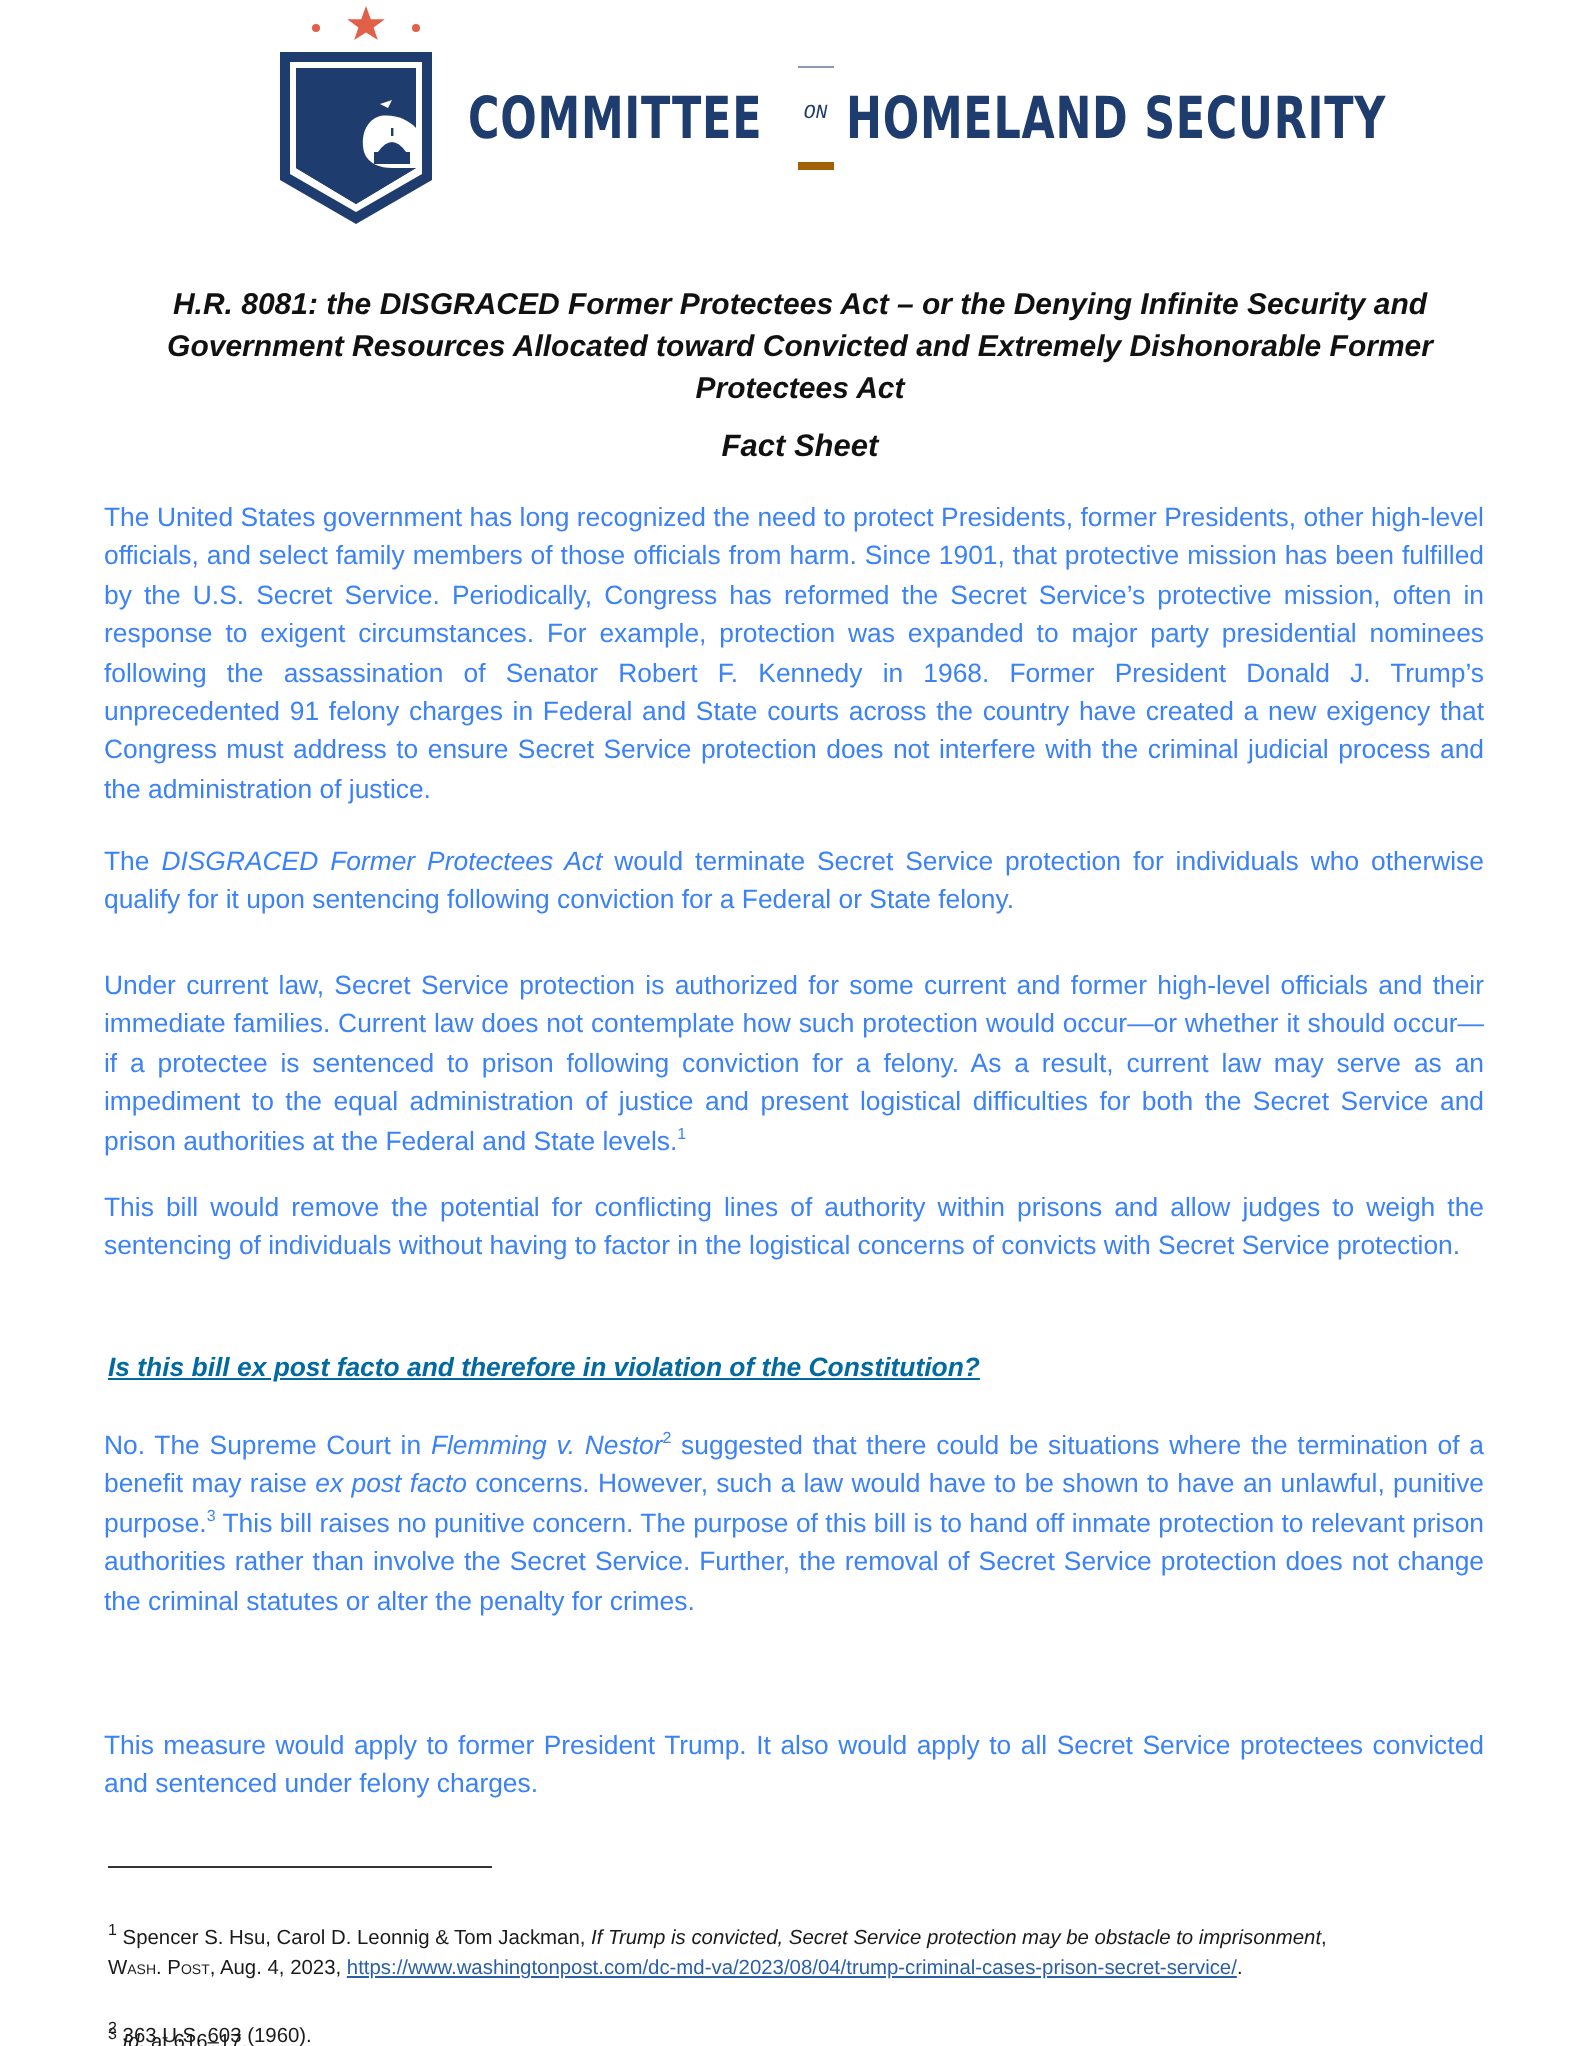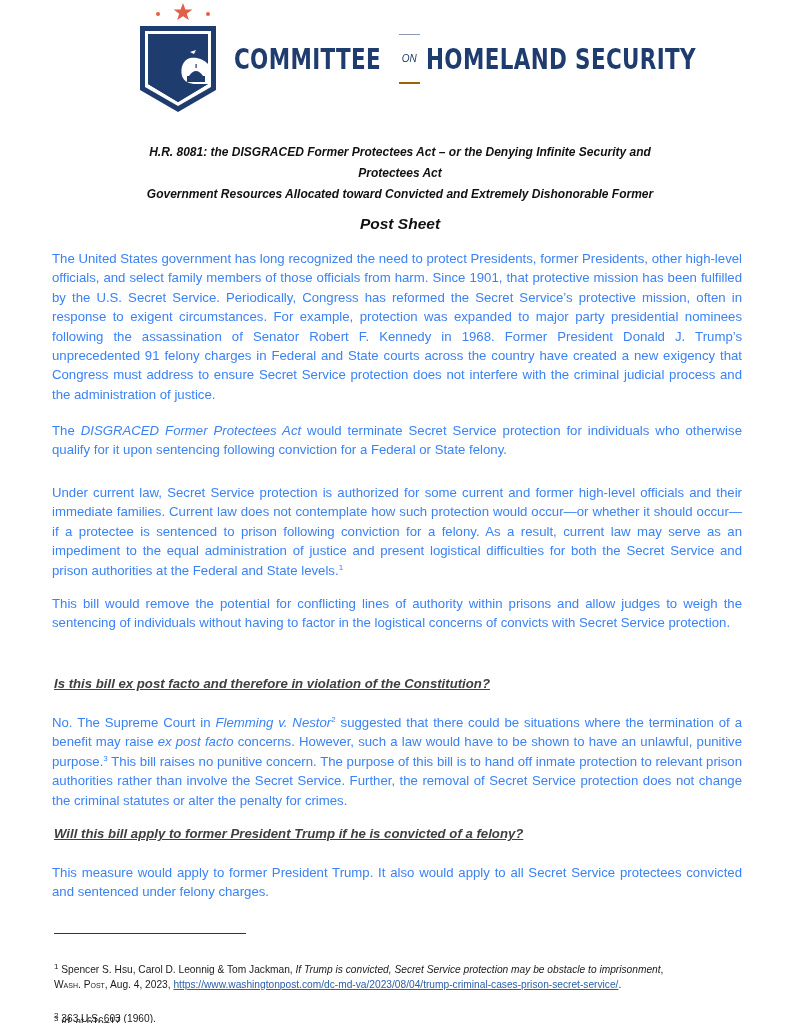--- a/index.html
+++ b/index.html
@@ -6,31 +6,31 @@
   body { width:788px; height:1023px; position:relative; overflow:hidden; font-family:"Liberation Sans", sans-serif; color:#1a1a1a; }
   .page { position:absolute; left:0; top:0; width:788px; height:1023px; }
 
   
   .logo-wrap { position:absolute; left:138px; top:2px; width:530px; height:110px; }
   .stars { position:absolute; left:10px; top:0; width:70px; height:18px; }
   .shield { position:absolute; left:0; top:22px; width:80px; height:90px; }
   .committee { position:absolute; left:96px; top:38px; height:38px; display:flex; align-items:center; color:#1f3c6e; }
   .committee .big { font-family:"DejaVu Sans", sans-serif; font-weight:bold; font-size:29px; letter-spacing:0.5px; transform:scaleX(0.74); transform-origin:left center; white-space:nowrap; display:inline-block; }
   .committee .on-wrap { display:inline-flex; flex-direction:column; align-items:center; justify-content:center; margin:0 6px; }
-  .committee .on { font-family:Liberation Sans, sans-serif; font-style:italic; font-size:10px; color:#1f3c6e; border-top:1px solid #8a98b0; border-bottom:2px solid #a16207; padding:18px 3px; line-height:11px; }
+  .committee .on { font-family:Liberation Mono, monospace; font-style:italic; font-size:10px; color:#1f3c6e; border-top:1px solid #8a98b0; border-bottom:4px solid #a16207; padding:18px 3px; line-height:11px; }
   .ranking { position:absolute; right:6px; top:88px; font-style:italic; font-size:14px; color:#4a5a72; white-space:nowrap; }
 
   
-  .title { position:absolute; left:40px; top:142px; width:720px; text-align:center; font-weight:bold; font-style:italic; font-size:12px; line-height:21px; color:#111; }
+  .title { position:absolute; left:40px; top:142px; width:720px; text-align:center; font-weight:bold; font-style:italic; font-size:15px; line-height:21px; color:#111; }
   .subtitle { position:absolute; left:40px; top:215px; width:720px; text-align:center; font-weight:bold; font-style:italic; font-size:15.5px; color:#111; }
 
   .p { position:absolute; left:52px; width:690px; font-size:13.2px; line-height:19.4px; text-align:justify; color:#3b82f6; }
   .p i { font-style:italic; }
   .p sup, .fn sup { font-size:8px; line-height:0; }
-  .q { position:absolute; left:54px; width:690px; font-size:13.2px; font-weight:bold; font-style:italic; text-decoration:underline; color:#404040; }
+  .q { position:absolute; left:54px; width:690px; font-size:13.2px; font-weight:bold; font-style:italic; text-decoration:underline; color:#0369a1; }
 
   .rule { position:absolute; left:54px; top:933px; width:192px; height:1px; background:#333; }
   .fn { position:absolute; left:54px; width:700px; font-size:10.2px; line-height:15px; color:#1a1a1a; }
   .fn a { color:#2a5fa8; text-decoration:underline; }
   .sc { font-variant:small-caps; }
 </style>
 </head>
 <body>
 
 <div class="page">
@@ -56,44 +56,43 @@
       <span class="big">COMMITTEE</span>
       <span class="on-wrap" style="margin-left:-34px;">
         <span class="on">ON</span>
       </span>
       <span class="big">HOMELAND SECURITY</span>
     </div>
   </div>
 
   <div class="title">
     <div>H.R. 8081: the DISGRACED Former Protectees Act – or the Denying Infinite Security and</div>
+    <div>Government Resources Allocated toward Convicted and Extremely Dishonorable Former</div>
     <div>Protectees Act</div>
-    <div>Government Resources Allocated toward Convicted and Extremely Dishonorable Former</div>
   </div>
-  <div class="subtitle">Post Sheet</div>
+  <div class="subtitle">Fact Sheet</div>
 
   <div class="p" style="top:249px;">The United States government has long recognized the need to protect Presidents, former Presidents, other high-level officials, and select family members of those officials from harm. Since 1901, that protective mission has been fulfilled by the U.S. Secret Service. Periodically, Congress has reformed the Secret Service’s protective mission, often in response to exigent circumstances. For example, protection was expanded to major party presidential nominees following the assassination of Senator Robert F. Kennedy in 1968. Former President Donald J. Trump’s unprecedented 91 felony charges in Federal and State courts across the country have created a new exigency that Congress must address to ensure Secret Service protection does not interfere with the criminal judicial process and the administration of justice.</div>
 
   <div class="p" style="top:421px;">
     <span>The </span><i>DISGRACED Former Protectees Act</i><span> would terminate Secret Service protection for individuals who otherwise qualify for it upon sentencing following conviction for a Federal or State felony.</span>
   </div>
 
   <div class="p" style="top:483px;">
     <span>Under current law, Secret Service protection is authorized for some current and former high-level officials and their immediate families. Current law does not contemplate how such protection would occur—or whether it should occur—if a protectee is sentenced to prison following conviction for a felony. As a result, current law may serve as an impediment to the equal administration of justice and present logistical difficulties for both the Secret Service and prison authorities at the Federal and State levels.</span><sup>1</sup>
   </div>
 
   <div class="p" style="top:594px;">This bill would remove the potential for conflicting lines of authority within prisons and allow judges to weigh the sentencing of individuals without having to factor in the logistical concerns of convicts with Secret Service protection.</div>
 
   <div class="q" style="top:676px;">Is this bill ex post facto and therefore in violation of the Constitution?</div>
 
   <div class="p" style="top:713px;">
     <span>No. The Supreme Court in </span><i>Flemming v. Nestor</i><sup>2</sup><span> suggested that there could be situations where the termination of a benefit may raise </span><i>ex post facto</i><span> concerns. However, such a law would have to be shown to have an unlawful, punitive purpose.</span><sup>3</sup><span> This bill raises no punitive concern. The purpose of this bill is to hand off inmate protection to relevant prison authorities rather than involve the Secret Service. Further, the removal of Secret Service protection does not change the criminal statutes or alter the penalty for crimes.</span>
   </div>
 
-  <div class="q" style="top:826px;">Will this bill apply to former President Trump if he is convicted of a felony?</div>
 
   <div class="p" style="top:863px;">This measure would apply to former President Trump. It also would apply to all Secret Service protectees convicted and sentenced under felony charges.</div>
 
   <div class="rule"></div>
 
   <div class="fn" style="top:942px;margin-top:20px;">
     <sup>1</sup>
     <span>Spencer S. Hsu, Carol D. Leonnig &amp; Tom Jackman, </span><i>If Trump is convicted, Secret Service protection may be obstacle to imprisonment</i>,<br>
     <span class="sc">Wash. Post</span><span>, Aug. 4, 2023, </span><a>https://www.washingtonpost.com/dc-md-va/2023/08/04/trump-criminal-cases-prison-secret-service/</a><span>.</span>
   </div>

